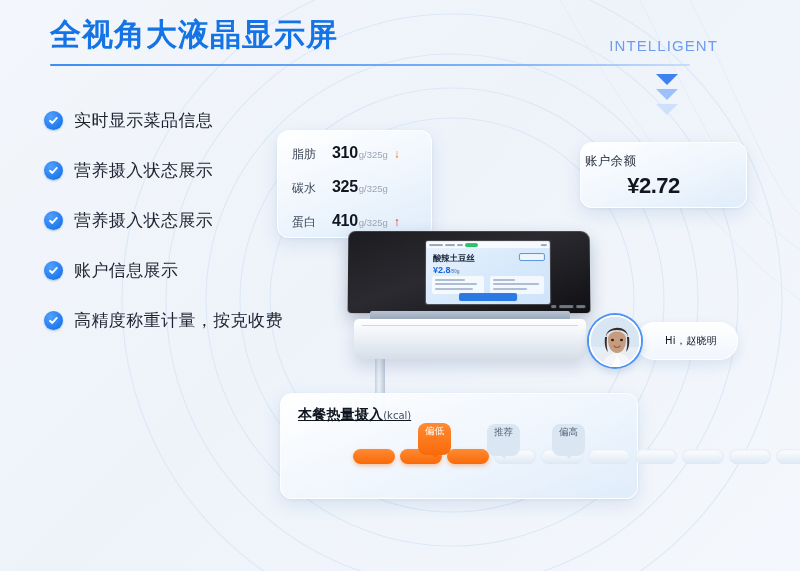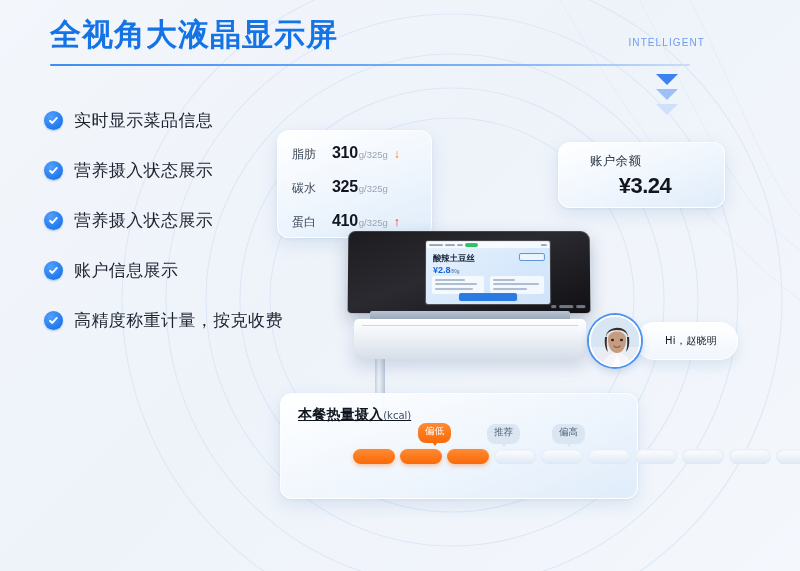--- a/index.html
+++ b/index.html
@@ -18,22 +18,22 @@
   
   .bg-arcs { position: absolute; inset: 0; pointer-events: none; }
 
   
   .page-title {
     position: absolute; left: 50px; top: 14px;
     font-size: 31px; font-weight: bold; letter-spacing: 1px;
     color: #1574e5; white-space: nowrap;
   }
   .intelligent-label {
-    position: absolute; right: 95px; top: 37px;
-    font-size: 10px; letter-spacing: 1.1px;
+    position: absolute; right: 82px; top: 37px;
+    font-size: 15px; letter-spacing: 1.1px;
     color: #6e9bf0; font-weight: 500;
   }
   .title-rule {
     position: absolute; left: 50px; top: 64px; width: 640px; height: 2px;
     background: linear-gradient(90deg, #3d8ef2 0%, #7fb3f7 70%, #c9ddfb 100%);
     border-radius: 2px;
   }
   .chev-stack { position: absolute; left: 652px; top: 74px; width: 30px; }
   .chev {
     width: 0; height: 0; margin: 0 auto 4px auto;
@@ -78,21 +78,21 @@
   .nutri-name { font-size: 12px; color: #3c4656; width: 40px; flex: 0 0 40px;
                 font-family: "DejaVu Sans", "Liberation Sans", sans-serif; }
   .nutri-val { font-size: 16px; font-weight: bold; color: #11161f; letter-spacing: -.3px; }
   .nutri-unit { font-size: 9.5px; color: #9aa4b4; margin-left: 1px; }
   .nutri-arrow { font-size: 12px; font-weight: bold; margin-left: 6px; line-height: 1; }
   .arrow-down { color: #f57a21; }
   .arrow-up { color: #e82b1d; }
   .arrow-none { color: transparent; }
 
   
-  #balance-card { left: 558px; top: 142px; width: 167px; height: 66px; padding: 10px 0 0 31px; }
+  #balance-card { left: 580px; top: 142px; width: 167px; height: 66px; padding: 10px 0 0 4px; }
   .balance-label { font-size: 12.5px; color: #2b3444; letter-spacing: .3px;
                    font-family: "DejaVu Sans", "Liberation Sans", sans-serif; }
   .balance-value { font-size: 22px; font-weight: bold; color: #11161f; margin-top: 3px;
                    text-align: center; padding-right: 24px; letter-spacing: -.5px; }
 
   
   #calorie-card { left: 280px; top: 393px; width: 358px; height: 106px; }
   .cal-title { position: absolute; left: 17px; top: 12px; font-size: 14px; font-weight: bold;
                color: #10161f; letter-spacing: .2px;
                font-family: "DejaVu Sans", "Liberation Sans", sans-serif; text-decoration: underline; }
@@ -100,21 +100,21 @@
 
   .seg-track { position: absolute; left: 68px; top: 449px; display: flex; gap: 5px; z-index: 6; }
   .seg { width: 42px; height: 15px; border-radius: 8px; }
   .seg.on  { background: linear-gradient(180deg, #ff8a33 0%, #f96a09 100%);
              box-shadow: 0 2px 4px rgba(248,110,18,.38); }
   .seg.off { background: linear-gradient(180deg, #ffffff 0%, #dde8f5 100%);
              box-shadow: inset 0 1px 2px rgba(160,185,215,.30); }
 
   .pill {
     position: absolute; z-index: 7;
-    font-size: 9.5px; line-height: 15px; height: 20px; padding: 0 7px;
+    font-size: 9.5px; line-height: 15px; height: 32px; padding: 0 7px;
     border-radius: 8px; white-space: nowrap;
     font-family: "DejaVu Sans", "Liberation Sans", sans-serif;
   }
   .pill::after {
     content: ""; position: absolute; left: 50%; bottom: -3px; margin-left: -3px;
     width: 0; height: 0; border-left: 3px solid transparent; border-right: 3px solid transparent;
   }
   .pill.hot { background: linear-gradient(180deg,#ff8a33,#f96a09); color: #fff; }
   .pill.hot::after { border-top: 4px solid #f96a09; }
   .pill.cool { background: #dbe6f3; color: #5a6779; }
@@ -292,21 +292,21 @@
     <div class="nutri-row">
       <span class="nutri-name">蛋白</span>
       <span class="nutri-val">410</span>
       <span class="nutri-unit">g/325g</span>
       <span class="nutri-arrow arrow-up">↑</span>
     </div>
   </div>
 
   <div class="glass-card" id="balance-card">
     <div class="balance-label">账户余额</div>
-    <div class="balance-value">¥3.24</div>
+    <div class="balance-value">¥2.72</div>
   </div>
 
   <div class="pedestal-col"></div>
 
   <div id="device">
     <div class="dev-panel">
       <div class="dev-screen">
         <div class="scr-topbar">
           <span class="scr-tick w14"></span>
           <span class="scr-tick"></span>

